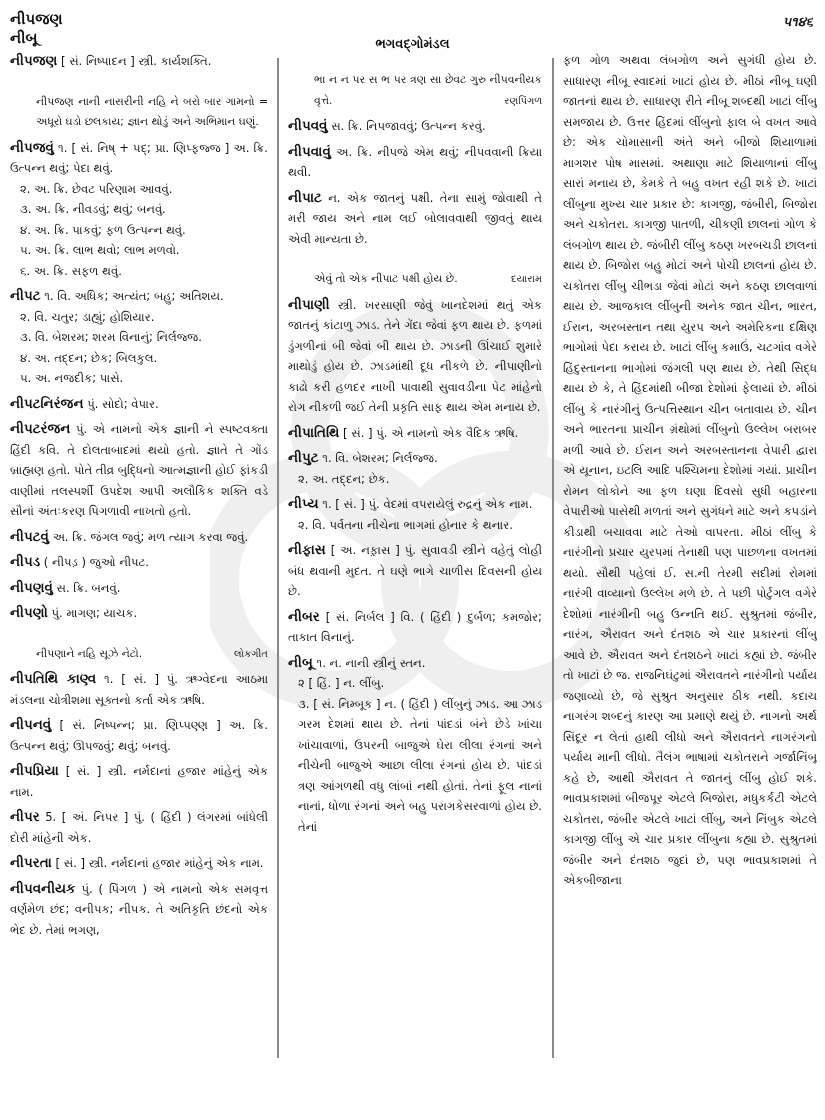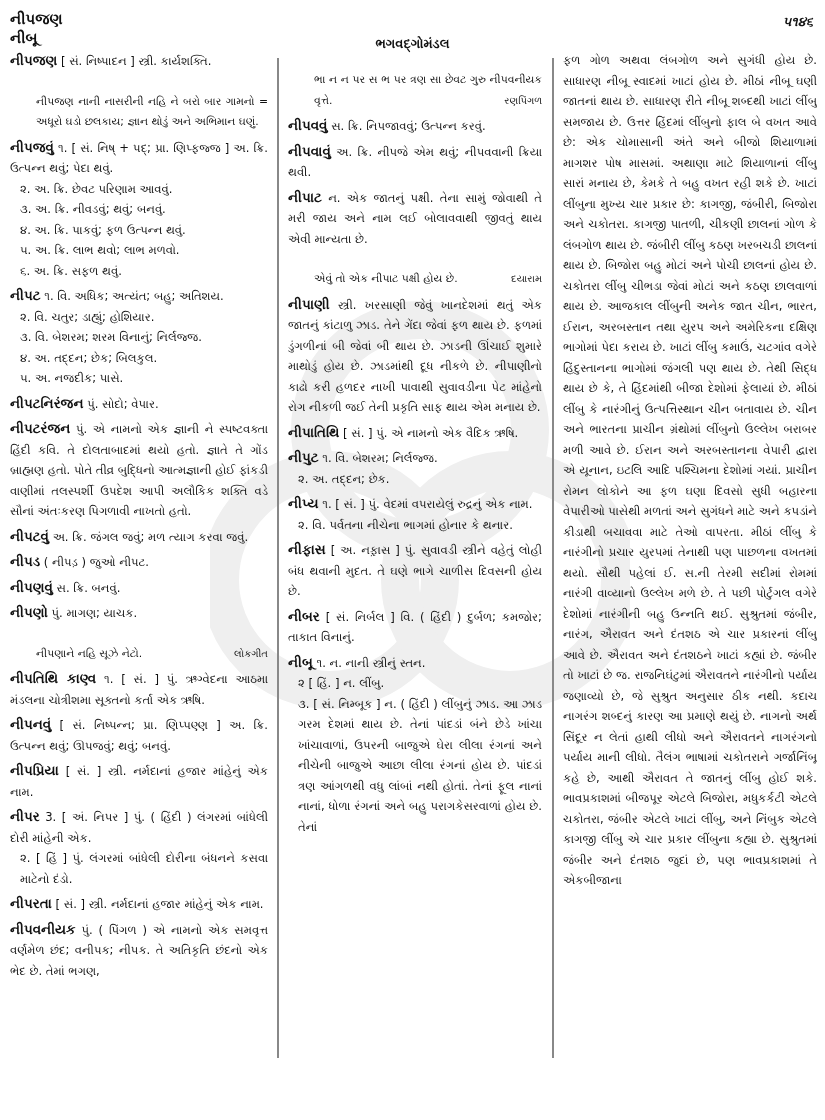--- a/index.html
+++ b/index.html
@@ -64,21 +64,21 @@
       <div class="entry"><span class="hw">નીપટ</span> <span>૧. વિ. અધિક; અત્યંત; બહુ; અતિશય.</span><span class="sense">૨. વિ. ચતુર; ડાહ્યું; હોશિયાર.</span><span class="sense">૩. વિ. બેશરમ; શરમ વિનાનું; નિર્લજ્જ.</span><span class="sense">૪. અ. તદ્દન; છેક; બિલકુલ.</span><span class="sense">૫. અ. નજદીક; પાસે.</span></div>
       <div class="entry"><span class="hw">નીપટનિરંજન</span> <span>પું. સોદો; વેપાર.</span></div>
       <div class="entry"><span class="hw">નીપટરંજન</span> <span>પું. એ નામનો એક જ્ઞાની ને સ્પષ્ટવક્તા હિંદી કવિ. તે દોલતાબાદમાં થયો હતો. જ્ઞાતે તે ગોંડ બ્રાહ્મણ હતો. પોતે તીવ્ર બુદ્ધિનો આત્મજ્ઞાની હોઈ ફાંકડી વાણીમાં તલસ્પર્શી ઉપદેશ આપી અલૌકિક શક્તિ વડે સૌનાં અંતઃકરણ પિગળાવી નાખતો હતો.</span></div>
       <div class="entry"><span class="hw">નીપટવું</span> <span>અ. ક્રિ. જંગલ જવું; મળ ત્યાગ કરવા જવું.</span></div>
       <div class="entry"><span class="hw">નીપડ</span> <span>( નીપડ઼ ) જુઓ નીપટ.</span></div>
       <div class="entry"><span class="hw">નીપણવું</span> <span>સ. ક્રિ. બનવું.</span></div>
       <div class="entry"><span class="hw">નીપણો</span> <span>પું. માગણ; યાચક.</span><span class="quote"><span>નીપણાને નહિ સૂઝે નેટો.</span><span class="src">લોકગીત</span></span></div>
       <div class="entry"><span class="hw">નીપતિથિ કાણ્વ</span> <span>૧. [ સં. ] પું. ઋગ્વેદના આઠમા મંડલના ચોત્રીશમા સૂક્તનો કર્તા એક ઋષિ.</span></div>
       <div class="entry"><span class="hw">નીપનવું</span> <span>[ સં. નિષ્પન્ન; પ્રા. ણિપ્પણ્ણ ] અ. ક્રિ. ઉત્પન્ન થવું; ઊપજવું; થવું; બનવું.</span></div>
       <div class="entry"><span class="hw">નીપપ્રિયા</span> <span>[ સં. ] સ્ત્રી. નર્મદાનાં હજાર માંહેનું એક નામ.</span></div>
-      <div class="entry"><span class="hw">નીપર</span> <span>3. [ અં. નિપર ] પું. ( હિંદી ) લંગરમાં બાંધેલી દોરી માંહેની એક.</span><span class="sense">૨. [ હિં ] પું. લંગરમાં બાંધેલી દોરીના બંધનને કસવા માટેનો દંડો.</span></div>
+      <div class="entry"><span class="hw">નીપર</span> <span>5. [ અં. નિપર ] પું. ( હિંદી ) લંગરમાં બાંધેલી દોરી માંહેની એક.</span></div>
       <div class="entry"><span class="hw">નીપરતા</span> <span>[ સં. ] સ્ત્રી. નર્મદાનાં હજાર માંહેનું એક નામ.</span></div>
       <div class="entry"><span class="hw">નીપવનીયક</span> <span>પું. ( પિંગળ ) એ નામનો એક સમવૃત્ત વર્ણમેળ છંદ; વનીપક; નીપક. તે અતિકૃતિ છંદનો એક ભેદ છે. તેમાં ભગણ,</span></div>
     </div>
   <div class="col col-2" id="col1">
       <div class="entry"><span class="quote"><span>ભા ન ન પર સ ભ પર ત્રણ સા છેવટ ગુરુ નીપવનીયક વૃત્તે.</span><span class="src">રણપિંગળ</span></span></div>
       <div class="entry"><span class="hw">નીપવવું</span> <span>સ. ક્રિ. નિપજાવવું; ઉત્પન્ન કરવું.</span></div>
       <div class="entry"><span class="hw">નીપવાવું</span> <span>અ. ક્રિ. નીપજે એમ થવું; નીપવવાની ક્રિયા થવી.</span></div>
       <div class="entry"><span class="hw">નીપાટ</span> <span>ન. એક જાતનું પક્ષી. તેના સામું જોવાથી તે મરી જાય અને નામ લઈ બોલાવવાથી જીવતું થાય એવી માન્યતા છે.</span><span class="quote"><span>એવું તો એક નીપાટ પક્ષી હોય છે.</span><span class="src">દયારામ</span></span></div>
       <div class="entry"><span class="hw">નીપાણી</span> <span>સ્ત્રી. ખરસાણી જેવું ખાનદેશમાં થતું એક જાતનું કાંટાળુ ઝાડ. તેને ગેંદા જેવાં ફળ થાય છે. ફળમાં ડુંગળીનાં બી જેવાં બી થાય છે. ઝાડની ઊંચાઈ શુમારે માથોડું હોય છે. ઝાડમાંથી દૂધ નીકળે છે. નીપાણીનો કાઢો કરી હળદર નાખી પાવાથી સુવાવડીના પેટ માંહેનો રોગ નીકળી જઈ તેની પ્રકૃતિ સાફ થાય એમ મનાય છે.</span></div>
       <div class="entry"><span class="hw">નીપાતિથિ</span> <span>[ સં. ] પું. એ નામનો એક વૈદિક ઋષિ.</span></div>

